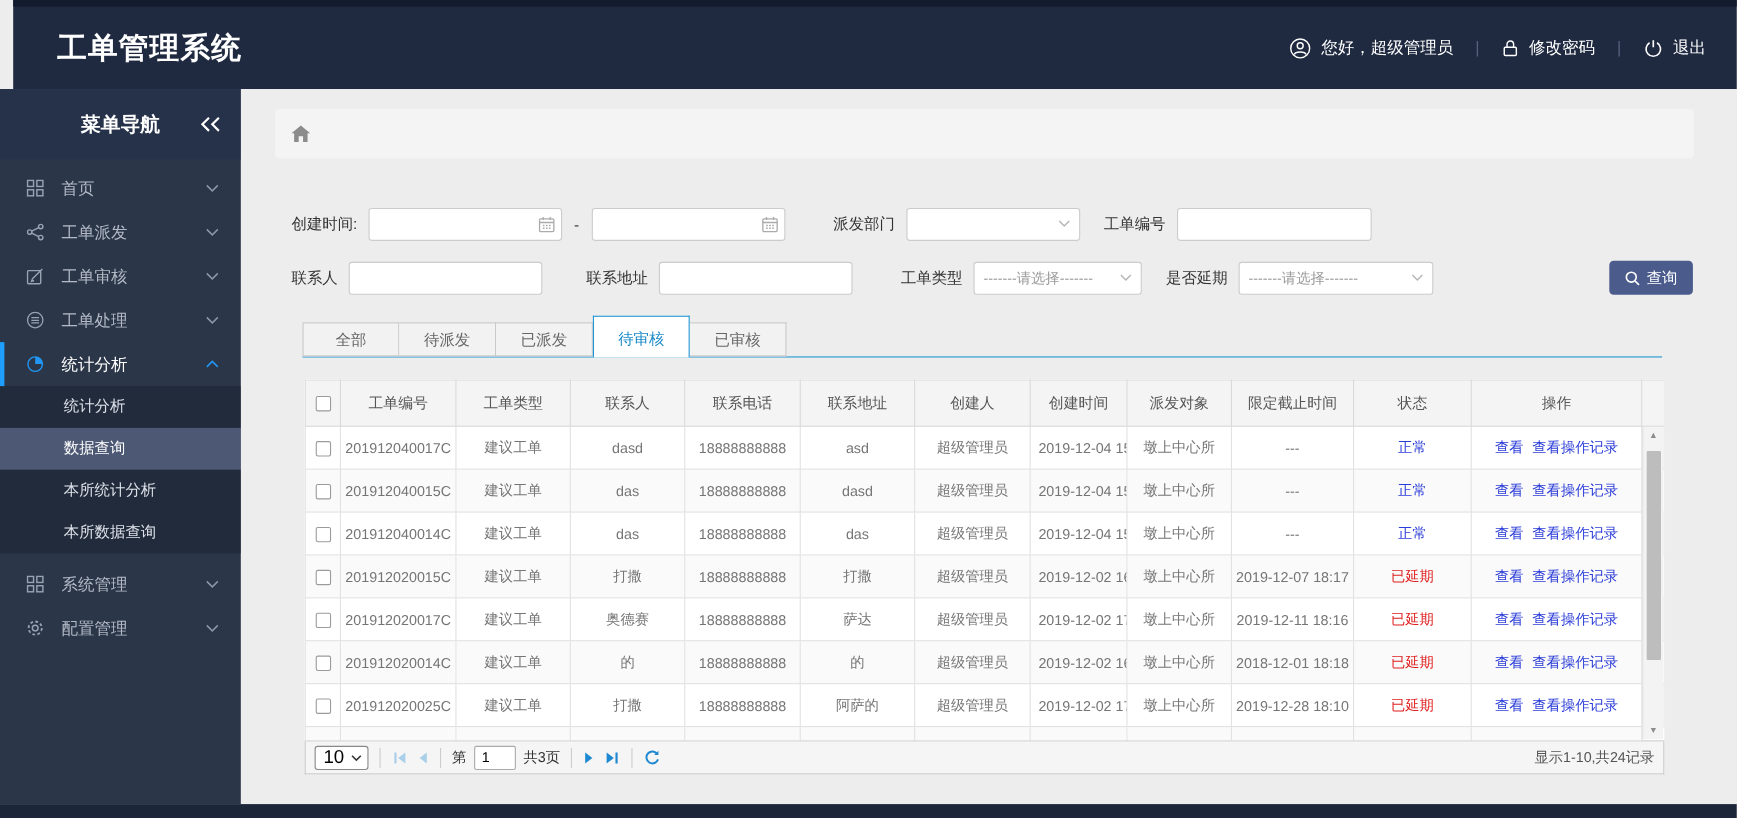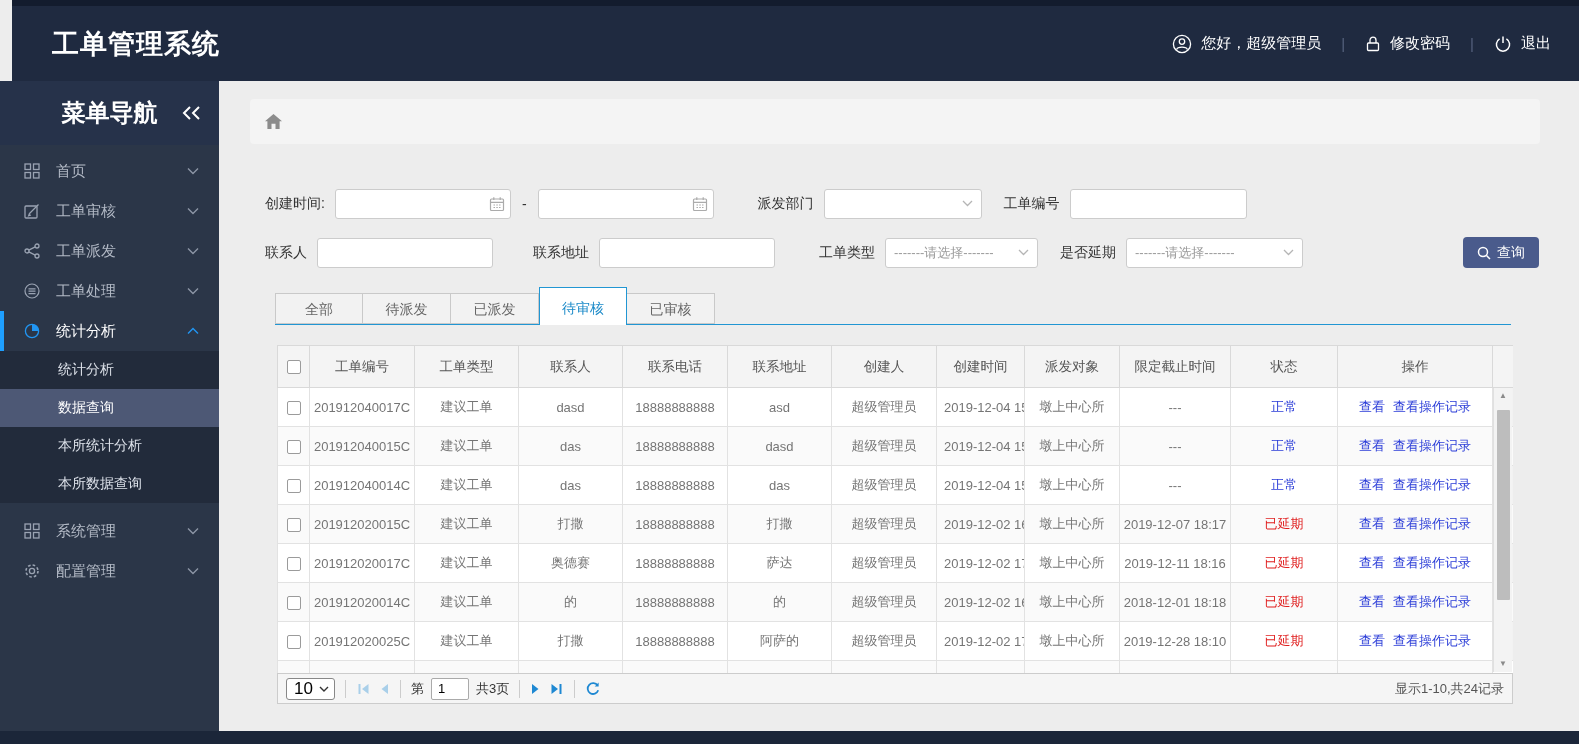--- a/index.html
+++ b/index.html
@@ -9,21 +9,21 @@
     font-family:"Liberation Sans","DejaVu Sans",sans-serif; background:#ededed;
   }
   
   .topbar { position:absolute; top:0; left:12px; right:0; height:81px; background:#1f2a40; border-top:6px solid #131c2e; }
   .logo { position:absolute; left:40px; top:50%; transform:translateY(-50%); color:#fff; font-size:27px; font-weight:bold; letter-spacing:1px; }
   .top-right { position:absolute; right:28px; top:0; height:100%; display:flex; align-items:center; gap:14px; color:#fff; font-size:15px; }
   .top-right .grp { display:flex; align-items:center; gap:9px; cursor:pointer; }
   .top-divider { color:#55627e; font-size:15px; padding:0 6px; }
   
   .sidebar { position:absolute; top:81px; left:0; width:219px; bottom:13px; background:#2b3648; }
-  .side-head { height:64px; background:#26324a; color:#fff; font-size:24px; font-weight:bold; display:flex; align-items:center; justify-content:center; position:relative; }
+  .side-head { height:64px; background:#26324a; color:#fff; font-size:18px; font-weight:bold; display:flex; align-items:center; justify-content:center; position:relative; }
   .side-head .collapse { position:absolute; right:18px; top:50%; transform:translateY(-50%); color:#fff; cursor:pointer; display:flex; }
   .menu { padding-top:6px; }
   .menu-item { height:40px; display:flex; align-items:center; padding:0 20px 0 24px; color:#b3bac6; font-size:15px; cursor:pointer; position:relative;text-align:center; }
   .menu-item .mi-icon { width:18px; margin-right:14px; display:flex; color:#9aa3b2; }
   .menu-item .chev { margin-left:auto; color:#8d96a6; display:flex; }
   .menu-item.active { color:#fff; }
   .menu-item.active::before { content:""; position:absolute; left:0; top:0; bottom:0; width:4px; background:#1e9fff; }
   .menu-item.active .mi-icon, .menu-item.active .chev { color:#2196f3; }
   .submenu { background:#222b3b; }
   .submenu-item { height:38px; display:flex; align-items:center; padding-left:58px; color:#dde2ea; font-size:14px; cursor:pointer; }
@@ -148,45 +148,45 @@
             <svg width="12" height="8" viewBox="0 0 12 8">
               <path d="M1 1.5 L6 6.5 L11 1.5" fill="none" stroke="currentColor" stroke-width="1.4"></path>
             </svg>
           </span>
       </div>
 
       <div class="menu-item">
         <span class="mi-icon">
           <svg width="16" height="16" viewBox="0 0 16 16">
               <g stroke="currentColor" stroke-width="1.3" fill="none">
-                <rect x="1" y="3" width="12" height="12" rx="1"></rect>
-                <path d="M5.5 10.5 L14.5 1.5 M5.5 10.5 l-0.8 2.3 2.3-0.8"></path>
-              </g>
-            </svg>
-        </span>
-        <span>工单审核</span>
-        <span class="chev">
-            <svg width="12" height="8" viewBox="0 0 12 8">
-              <path d="M1 1.5 L6 6.5 L11 1.5" fill="none" stroke="currentColor" stroke-width="1.4"></path>
-            </svg>
-          </span>
-      </div>
-
-      <div class="menu-item">
-        <span class="mi-icon">
-          <svg width="16" height="16" viewBox="0 0 16 16">
-              <g stroke="currentColor" stroke-width="1.3" fill="none">
                 <circle cx="3" cy="8" r="2"></circle>
                 <circle cx="13" cy="3" r="2"></circle>
                 <circle cx="13" cy="13" r="2"></circle>
                 <path d="M4.8 7.1 L11.2 3.9 M4.8 8.9 L11.2 12.1"></path>
               </g>
             </svg>
         </span>
         <span>工单派发</span>
+        <span class="chev">
+            <svg width="12" height="8" viewBox="0 0 12 8">
+              <path d="M1 1.5 L6 6.5 L11 1.5" fill="none" stroke="currentColor" stroke-width="1.4"></path>
+            </svg>
+          </span>
+      </div>
+
+      <div class="menu-item">
+        <span class="mi-icon">
+          <svg width="16" height="16" viewBox="0 0 16 16">
+              <g stroke="currentColor" stroke-width="1.3" fill="none">
+                <rect x="1" y="3" width="12" height="12" rx="1"></rect>
+                <path d="M5.5 10.5 L14.5 1.5 M5.5 10.5 l-0.8 2.3 2.3-0.8"></path>
+              </g>
+            </svg>
+        </span>
+        <span>工单审核</span>
         <span class="chev">
             <svg width="12" height="8" viewBox="0 0 12 8">
               <path d="M1 1.5 L6 6.5 L11 1.5" fill="none" stroke="currentColor" stroke-width="1.4"></path>
             </svg>
           </span>
       </div>
 
       <div class="menu-item">
         <span class="mi-icon">
           <svg width="16" height="16" viewBox="0 0 16 16">

